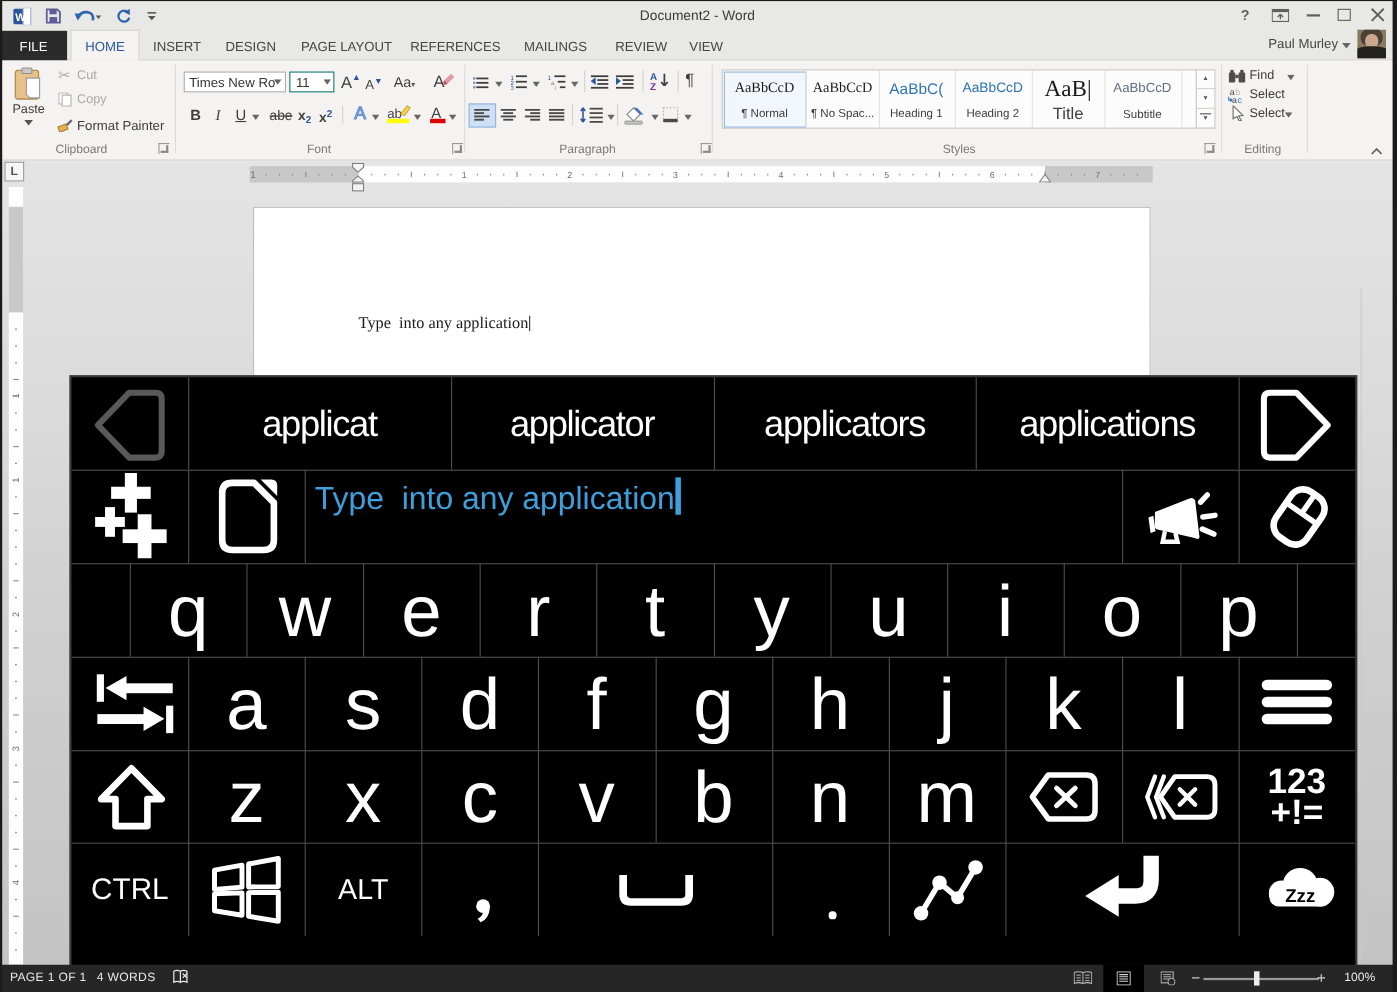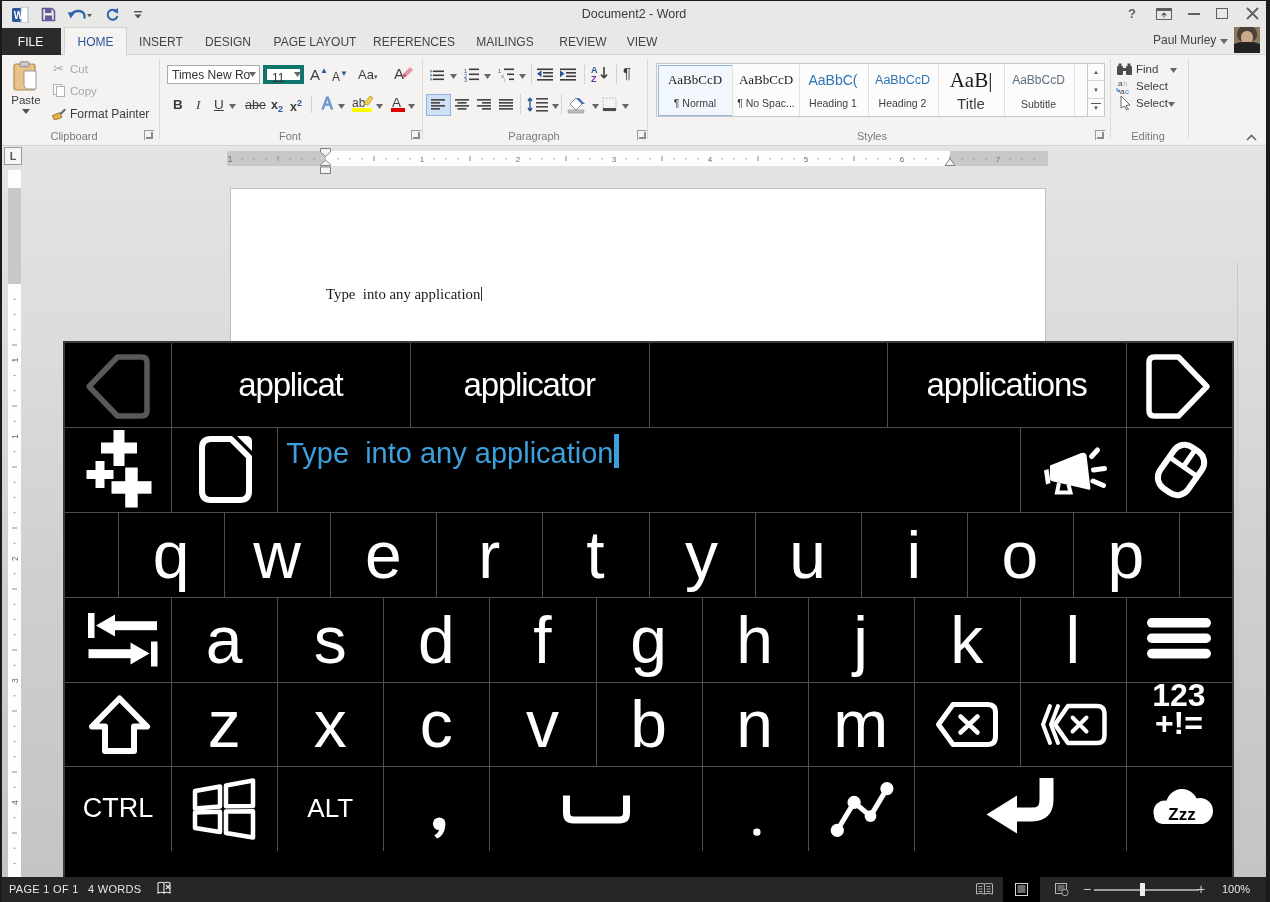--- a/index.html
+++ b/index.html
@@ -106,21 +106,21 @@
     <rect x="1" y="7" width="8" height="5" fill="#e8b14c" stroke="#a5823c" transform="rotate(-20 5 9)"></rect>
     <path d="M8 6 L12.5 1.5 L14 3 L9.5 7.5 Z" fill="#6b6b6b"></path>
   </svg>
 <div class="ab" style="left:70px;top:107px;font-size:12px;color:#3d3d3d">Format Painter</div>
 <div class="glabel" style="left:24px;width:100px">Clipboard</div>
 <div class="launch" style="left:144px;top:130px"></div>
 <div class="ab" style="left:167px;top:65px;width:93px;height:19px;background:#fff;border:1px solid #ababab;font-size:12px;color:#333;padding:2px 0 0 4px">Times New Ro</div>
 <svg class="ab" style="left:249px;top:72px" width="7" height="5" viewBox="0 0 7 5">
     <path d="M0 0 h7 l-3.5 5 z" fill="#666"></path>
   </svg>
-<div class="ab" style="left:263px;top:65px;width:41px;height:19px;background:#fff;border:4px solid #0f766e;font-size:12px;color:#333;padding:2px 0 0 5px">11</div>
+<div class="ab" style="left:263px;top:65px;width:41px;height:19px;background:#fff;border:1px solid #0f766e;font-size:12px;color:#333;padding:2px 0 0 5px">11</div>
 <svg class="ab" style="left:294px;top:72px" width="7" height="5" viewBox="0 0 7 5">
     <path d="M0 0 h7 l-3.5 5 z" fill="#666"></path>
   </svg>
 <div class="ab" style="left:310px;top:66px;font-size:15px;color:#3d3d3d">A<span style="font-size:8px;color:#2b579a;vertical-align:7px">▲</span></div>
 <div class="ab" style="left:332px;top:69px;font-size:12px;color:#3d3d3d">A<span style="font-size:8px;color:#2b579a;vertical-align:5px">▼</span></div>
 <div class="ab" style="left:352px;top:53px;width:1px;height:0px;background:#d0d0d0"></div>
 <div class="ab" style="left:358px;top:67px;font-size:13px;color:#3d3d3d">Aa<span style="font-size:7px;color:#555">▾</span></div>
 <svg class="ab" style="left:394px;top:64px" width="20" height="18" viewBox="0 0 20 18">
     <text x="0" y="15" font-size="15" fill="#3d3d3d" font-family="Liberation Sans">A</text>
     <path d="M10 9 L16 3 L19 6 L13 12 Z" fill="#e09aa6"></path>
@@ -499,20 +499,21 @@
     <div class="kline" style="left:106.1px;top:423px;width:1px;height:85px"></div>
     <div class="kline" style="left:212.2px;top:423px;width:1px;height:85px"></div>
     <div class="kline" style="left:318.3px;top:423px;width:1px;height:85px"></div>
     <div class="kline" style="left:424.4px;top:423px;width:1px;height:85px"></div>
     <div class="kline" style="left:636.5px;top:423px;width:1px;height:85px"></div>
     <div class="kline" style="left:742.6px;top:423px;width:1px;height:85px"></div>
     <div class="kline" style="left:848.7px;top:423px;width:1px;height:85px"></div>
     <div class="kline" style="left:1060.9px;top:423px;width:1px;height:85px"></div>
     <div class="key" style="left:106.1px;top:0px;width:238.7px;height:84px;font-size:33px;letter-spacing:-1.2px">applicat</div>
     <div class="key" style="left:344.8px;top:0px;width:238.7px;height:84px;font-size:33px;letter-spacing:-1.2px">applicator</div>
+    <div class="key" style="left:583.5px;top:0px;width:238.7px;height:84px;font-size:33px;letter-spacing:-1.2px">applicators</div>
     <div class="key" style="left:822.2px;top:0px;width:238.7px;height:84px;font-size:33px;letter-spacing:-1.2px">applications</div>
     <div class="ab" style="left:221.2px;top:91px;color:#3d9fdb;font-size:29px;white-space:pre">Type  into any application<span style="display:inline-block;width:5px;height:34px;background:#3d9fdb;vertical-align:-5px;margin-left:1px"></span></div>
     <div class="key" style="left:53.0px;top:169px;width:106.1px;height:85px;font-size:66px;">q</div>
     <div class="key" style="left:159.1px;top:169px;width:106.1px;height:85px;font-size:66px;">w</div>
     <div class="key" style="left:265.2px;top:169px;width:106.1px;height:85px;font-size:66px;">e</div>
     <div class="key" style="left:371.3px;top:169px;width:106.1px;height:85px;font-size:66px;">r</div>
     <div class="key" style="left:477.4px;top:169px;width:106.1px;height:85px;font-size:66px;">t</div>
     <div class="key" style="left:583.5px;top:169px;width:106.1px;height:85px;font-size:66px;">y</div>
     <div class="key" style="left:689.6px;top:169px;width:106.1px;height:85px;font-size:66px;">u</div>
     <div class="key" style="left:795.7px;top:169px;width:106.1px;height:85px;font-size:66px;">i</div>
@@ -529,21 +530,21 @@
     <div class="key" style="left:954.8px;top:254px;width:106.1px;height:85px;font-size:66px;">l</div>
     <div class="key" style="left:106.1px;top:339px;width:106.1px;height:84px;font-size:66px;">z</div>
     <div class="key" style="left:212.2px;top:339px;width:106.1px;height:84px;font-size:66px;">x</div>
     <div class="key" style="left:318.3px;top:339px;width:106.1px;height:84px;font-size:66px;">c</div>
     <div class="key" style="left:424.4px;top:339px;width:106.1px;height:84px;font-size:66px;">v</div>
     <div class="key" style="left:530.5px;top:339px;width:106.1px;height:84px;font-size:66px;">b</div>
     <div class="key" style="left:636.5px;top:339px;width:106.1px;height:84px;font-size:66px;">n</div>
     <div class="key" style="left:742.6px;top:339px;width:106.1px;height:84px;font-size:66px;">m</div>
     <div class="key" style="left:0.0px;top:423px;width:106.1px;height:85px;font-size:27px;">CTRL</div>
     <div class="key" style="left:212.2px;top:423px;width:106.1px;height:85px;font-size:26px;">ALT</div>
-    <div class="key" style="left:1060.9px;top:324px;width:106.1px;height:84px;font-size:32px;">
+    <div class="key" style="left:1060.9px;top:339px;width:106.1px;height:84px;font-size:32px;">
       <div style="line-height:28px;font-weight:bold;text-align:center">123<br>+!=</div>
     </div>
     <svg class="ab" style="left:0;top:0" width="1167" height="508" viewBox="0 0 1167 508">
       <path d="M52.5 14 H76.5 Q82 14 82 19.5 V67.5 Q82 73 76.5 73 H52.5 L24 43.5 Z" fill="none" stroke="#595959" stroke-width="5.5" stroke-linejoin="round"></path>
       <path d="M1113.5 14 H1089.5 Q1084 14 1084 19.5 V67.5 Q1084 73 1089.5 73 H1113.5 L1142 43.5 Z" fill="none" stroke="#fff" stroke-width="5.5" stroke-linejoin="round"></path>
       <rect x="36.0" y="99.5" width="36" height="11" fill="#fff"></rect>
       <rect x="48.5" y="87.0" width="11" height="36" fill="#fff"></rect>
       <rect x="21.5" y="127.0" width="27" height="9" fill="#fff"></rect>
       <rect x="30.5" y="118.0" width="9" height="27" fill="#fff"></rect>
       <rect x="46.5" y="138.2" width="40" height="12.5" fill="#fff"></rect>

